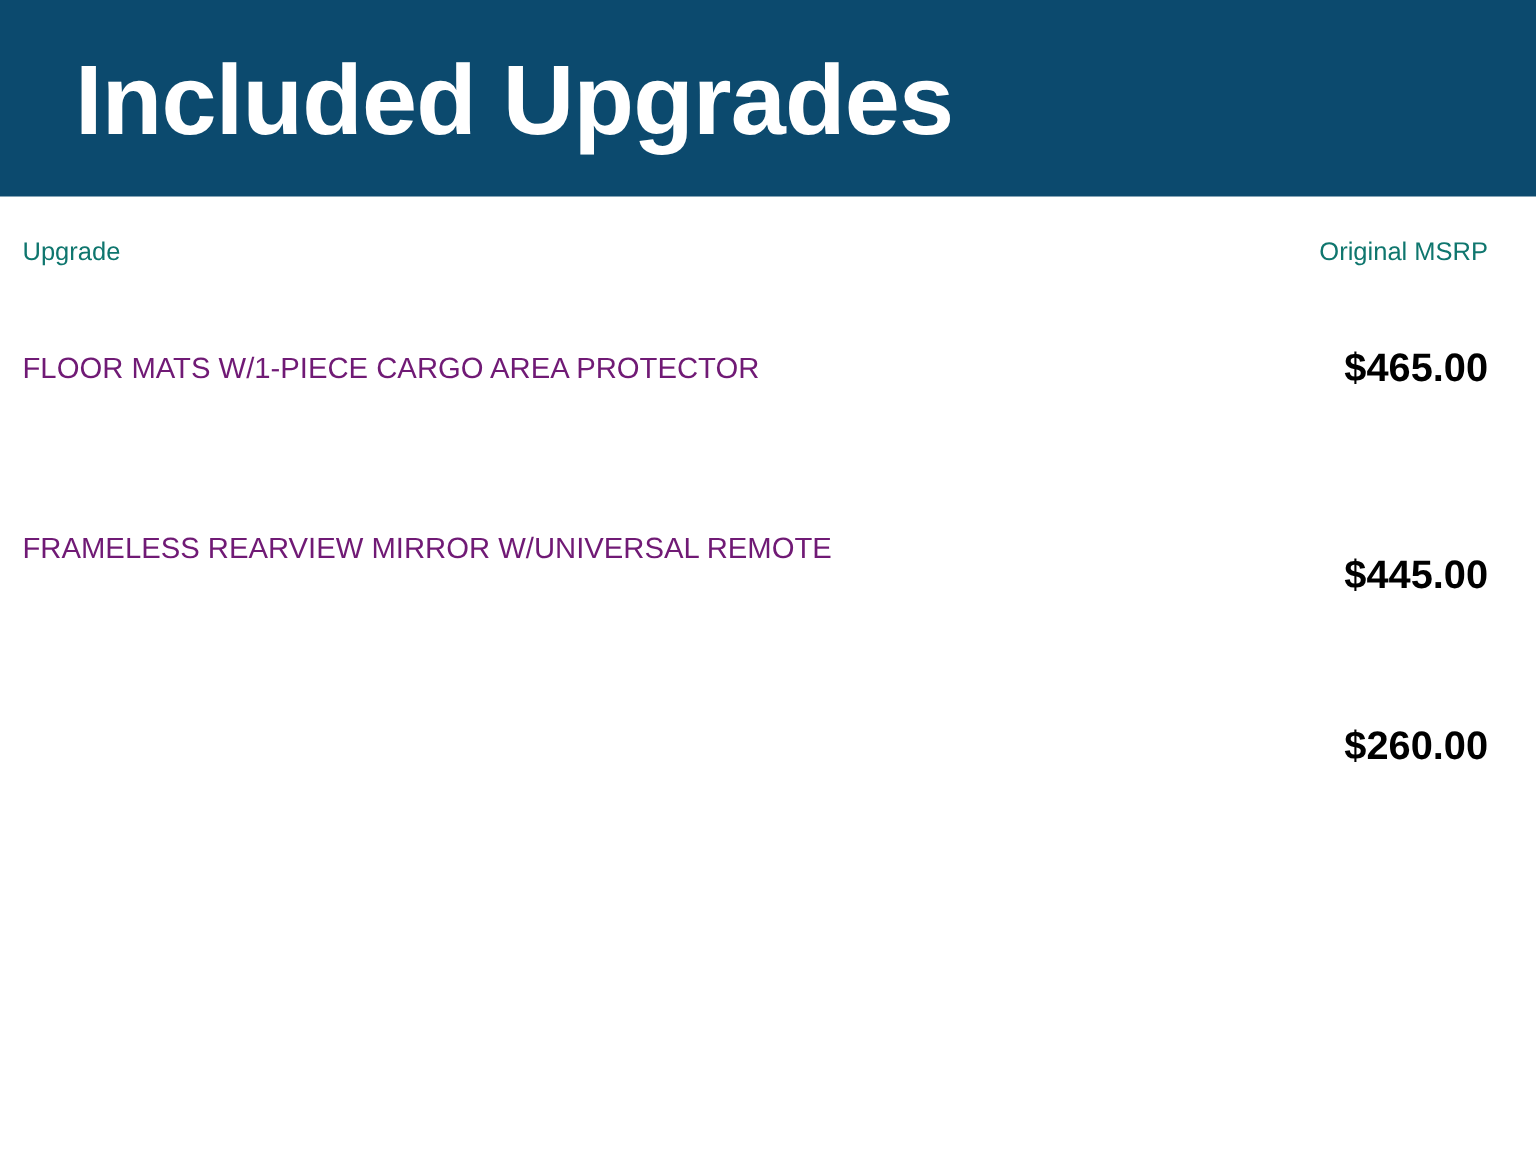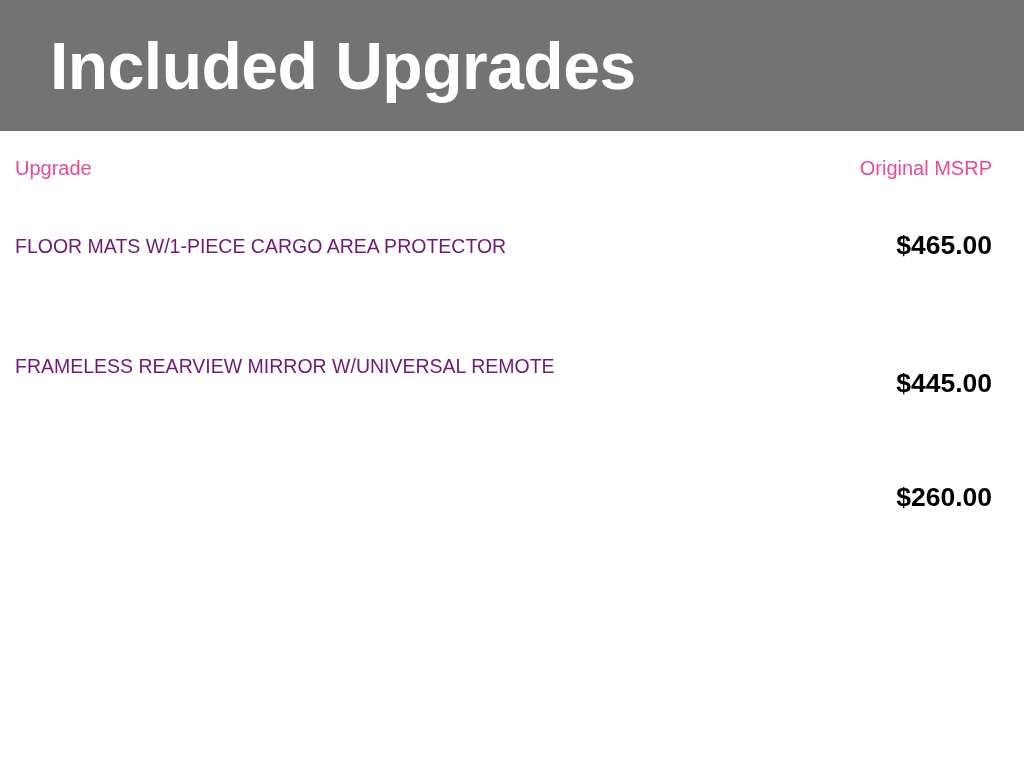--- a/index.html
+++ b/index.html
@@ -23,21 +23,21 @@
     background: #ffffff;
   }
 
   
   .banner {
     position: absolute;
     left: 0;
     top: 0;
     width: 1024px;
     height: 131px;
-    background: #737373;
+    background: #0c4a6e;
     overflow: hidden;
   }
   .banner-title {
     position: absolute;
     left: 50px;
     top: 26px;
     margin: 0;
     font-family: "Liberation Sans", sans-serif;
     font-size: 66px;
     font-weight: 900;
@@ -57,23 +57,23 @@
 
   .col-head {
     position: relative;
     height: 58px;
     padding: 0 32px 0 15px;
   }
   .col-head .head-left,
   .col-head .head-right {
     position: absolute;
     top: 28px;
-    font-size: 20px;
+    font-size: 17px;
     font-weight: 400;
-    color: #ec4899;
+    color: #0f766e;
     line-height: 18px;
     white-space: nowrap;
   }
   .col-head .head-left  { left: 15px; }
   .col-head .head-right { right: 32px; }
 
   .rows {
     position: relative;
   }
 

